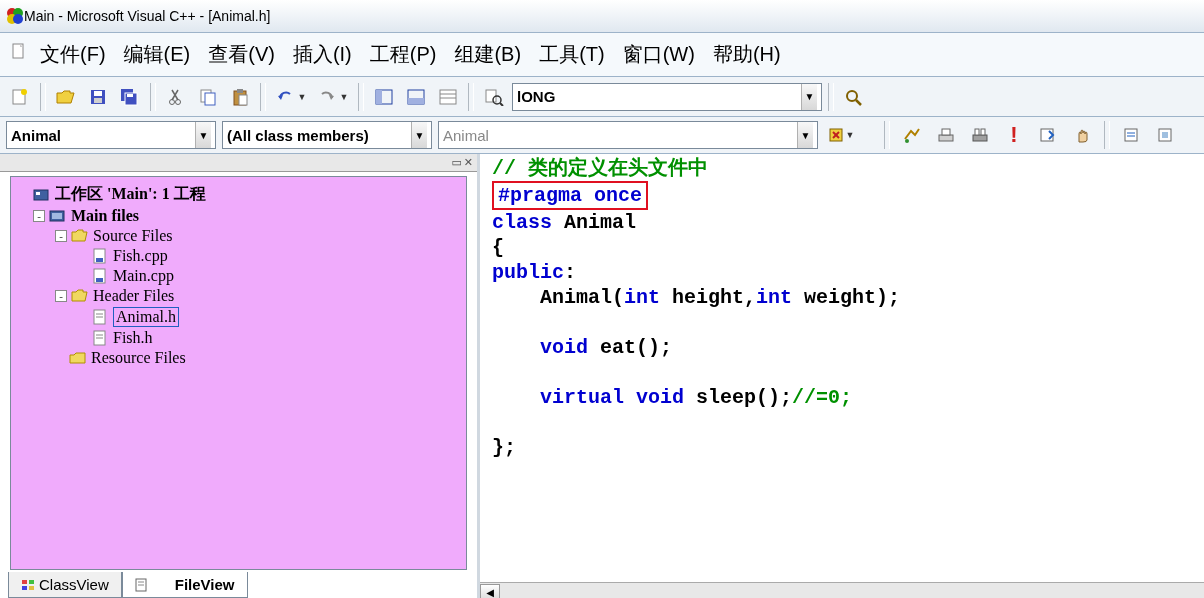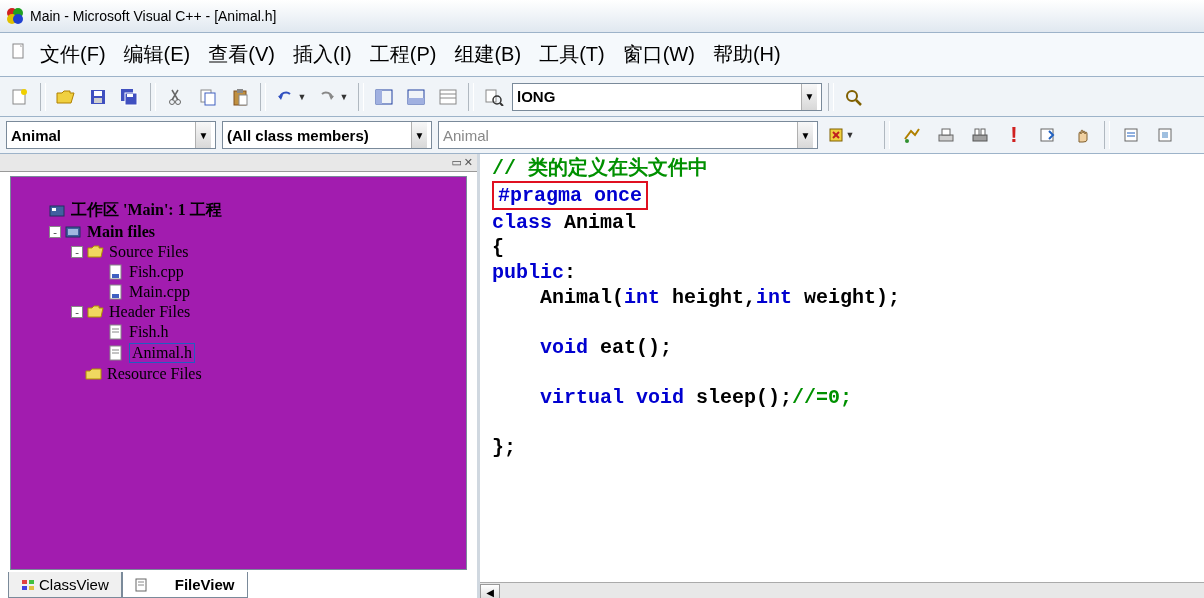--- a/index.html
+++ b/index.html
@@ -1,34 +1,34 @@
 <!DOCTYPE html>
 <html><head>
 <meta charset="utf-8">
 <style>
 * { box-sizing: border-box; margin: 0; padding: 0; }
 body { font-family: "Microsoft YaHei", "SimSun", Tahoma, sans-serif; font-size: 13px; background: #fff; overflow: hidden; }
-.titlebar { background: linear-gradient(#fff, #e0e8f0); border-bottom: 1px solid #9db3c9; height: 30px; display: flex; align-items: center; padding: 16px 6px; gap: 6px; }
+.titlebar { background: linear-gradient(#fff, #e0e8f0); border-bottom: 1px solid #9db3c9; height: 30px; display: flex; align-items: center; padding: 16px 6px; }
 .app-icon { width: 18px; height: 18px; display:inline-flex; align-items:center; justify-content:center;}
 .title-text { font-size: 14px; }
 .menubar { display: flex; gap: 2px; padding: 4px 8px; border-bottom: 1px solid #9db3c9; background: #f5f9fc; }
 .menu-item { padding: 4px 8px; cursor: default; font-size: 20px; }
 .toolbar-row { display: flex; align-items: center; padding: 4px 6px; border-bottom: 1px solid #9db3c9; background: #f0f4f8; height: 40px; gap:4px;}
 .sep { width: 6px; height:28px; border-left:1px solid #b0b8c0; border-right:1px solid #fff; margin:0 2px;}
 .tbtn { width: 28px; height: 28px; border: 1px solid transparent; display:inline-flex; align-items:center; justify-content:center; background:none; cursor:default; color:#333; }
 .dd-arrow{font-size:9px;color:#333;margin-left:2px;}
 .combo { height: 28px; border: 1px solid #7a8a9a; background: #fff; display:flex; align-items:center; padding:0 4px; font-size:15px;}
 .combo .val { flex:1; }
 .combo .arr { width:16px; height:100%; border-left:1px solid #b0b0b0; display:flex;align-items:center;justify-content:center;font-size:10px;background:linear-gradient(#f8f8f8,#d8d8d8);}
 .row2 { display:flex; align-items:center; padding:4px 6px; border-bottom:1px solid #9db3c9; background:#f0f4f8; gap:6px;}
 .main { display:flex; height: calc(598px - 30px - 36px - 40px - 44px); }
 .left { width: 480px; border-right:3px solid #d0d8e0; display:flex; flex-direction:column; position:relative;}
 .panel-head { height:18px; background:#e8e8e8; border-bottom:1px solid #999; display:flex; justify-content:flex-end; align-items:center; padding:0 4px; gap:2px;}
 .panel-head span{font-size:11px;color:#555;cursor:default;}
-.tree { flex:1; border:1px solid #7a8a9a; margin:4px 10px 0 10px; background:#a21caf; padding:22px; font-size:16px; overflow:auto; font-family:"SimSun",serif;}
+.tree { flex:1; border:1px solid #7a8a9a; margin:4px 10px 0 10px; background:#f0abfc; padding:6px; font-size:16px; overflow:auto; font-family:"SimSun",serif;}
 .tree-node{display:flex;align-items:center;gap:4px;white-space:nowrap;padding:1px 0;}
 .tree-node .exp{width:12px;height:12px;border:1px solid #888;display:inline-flex;align-items:center;justify-content:center;font-size:11px;color:#333;background:#fff;line-height:1;}
 .tree-node .noexp{width:12px;display:inline-block;}
 .indent{display:inline-block;}
 .ticon{width:18px;display:inline-flex;justify-content:center;}
 .tree-node.sel .lab{border:1px solid #2060c0;padding:0 2px;}
 .bottom-tabs{display:flex;padding:2px 4px 4px 8px;gap:0;}
 .tab{border:1px solid #7a8a9a;border-top:none;padding:4px 12px;background:#f0f0f0;display:flex;align-items:center;gap:4px;font-size:15px;}
 .tab.active{background:#fff;font-weight:bold;gap:28px;}
 .right{flex:1;display:flex;flex-direction:column;overflow:hidden;}
@@ -310,41 +310,41 @@
       <div class="tree-node">
         <span class="indent" style="width:34px"></span>
           <span class="exp">-</span>
         <span class="ticon">
             <svg width="18" height="14">
               <path d="M1 3 L5 3 L7 1 L12 1 L12 3 L16 3 L14 12 L1 12 Z" fill="#f0d860" stroke="#b09000"></path>
             </svg>
           </span>
         <span class="lab">Header Files</span>
       </div>
-      <div class="tree-node">
+      <div class="tree-node sel">
         <span class="indent" style="width:70px"></span>
         <span class="ticon">
             <svg width="16" height="16">
               <rect x="2" y="1" width="11" height="14" fill="#fff" stroke="#888"></rect>
               <line x1="4" y1="5" x2="11" y2="5" stroke="#888"></line>
               <line x1="4" y1="8" x2="11" y2="8" stroke="#888"></line>
             </svg>
           </span>
-        <span class="lab">Fish.h</span>
-      </div>
-      <div class="tree-node sel">
+        <span class="lab">Animal.h</span>
+      </div>
+      <div class="tree-node">
         <span class="indent" style="width:70px"></span>
         <span class="ticon">
             <svg width="16" height="16">
               <rect x="2" y="1" width="11" height="14" fill="#fff" stroke="#888"></rect>
               <line x1="4" y1="5" x2="11" y2="5" stroke="#888"></line>
               <line x1="4" y1="8" x2="11" y2="8" stroke="#888"></line>
             </svg>
           </span>
-        <span class="lab">Animal.h</span>
+        <span class="lab">Fish.h</span>
       </div>
       <div class="tree-node">
         <span class="indent" style="width:48px"></span>
         <span class="ticon">
             <svg width="18" height="14">
               <path d="M1 4 L5 4 L7 2 L16 2 L16 12 L1 12 Z" fill="#f0d860" stroke="#b09000"></path>
             </svg>
           </span>
         <span class="lab">Resource Files</span>
       </div>

